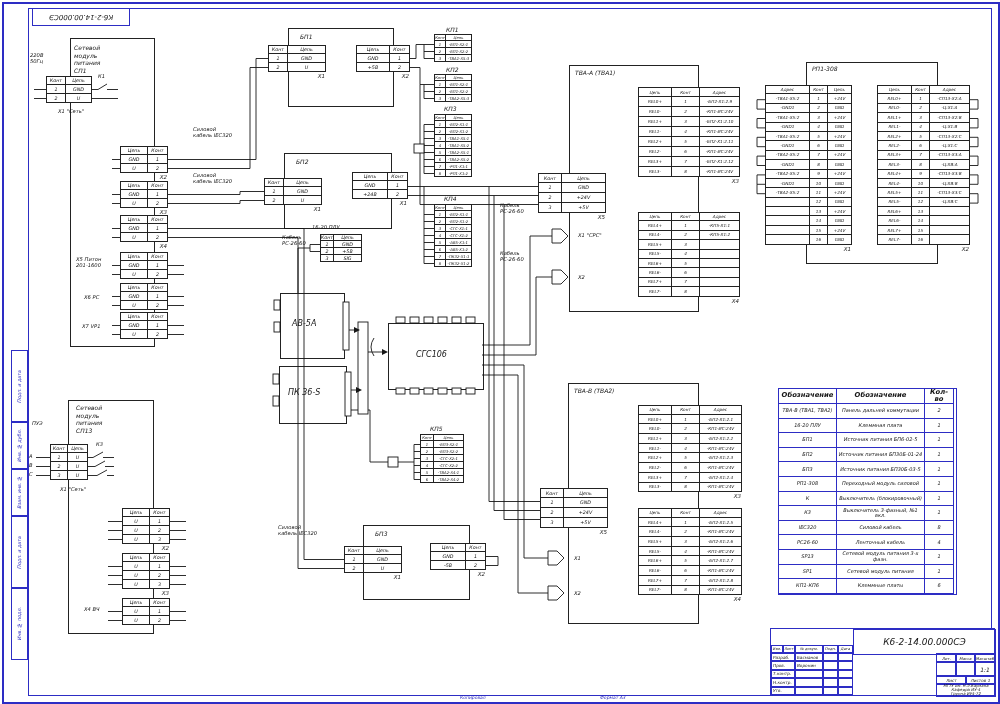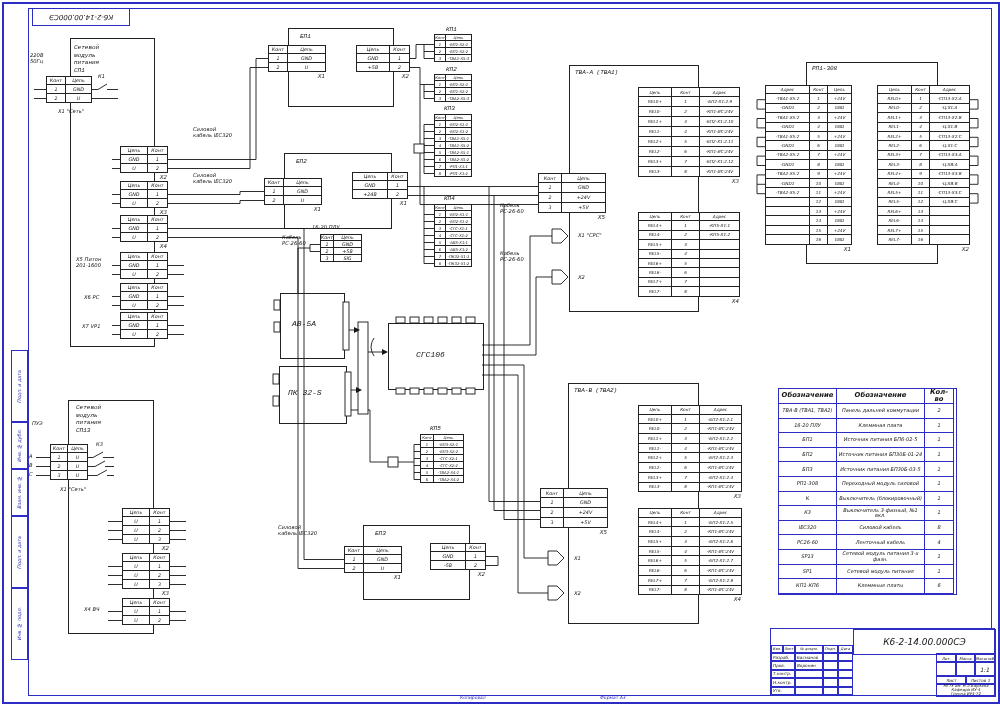--- a/index.html
+++ b/index.html
@@ -2,21 +2,21 @@
 <html><head>
 <meta charset="utf-8">
 <style>
   html,body{margin:0;padding:0;background:#f4f4f6;}
   #sheet{position:relative;width:1000px;height:704px;background:#fff;overflow:hidden;
          font-family:"DejaVu Sans",sans-serif;font-style:italic;color:#161616;}
   .frame{position:absolute;border:2px solid #2d2dc4;}
   .thin{border-width:1.5px;}
   
   .block{position:absolute;border:1.2px solid #222;z-index:1;}
-  .btitle{position:absolute;z-index:4;font-size:6px;line-height:1.25;white-space:pre-line;font-family:Liberation Mono, monospace;}
+  .btitle{position:absolute;z-index:4;font-size:6px;line-height:1.25;white-space:pre-line;}
   .big{font-size:8px;}
   
   .lbl{position:absolute;z-index:4;font-size:5.2px;line-height:1.2;white-space:pre-line;}
   
   .ct{position:absolute;background:#fff;z-index:3;font-size:4.8px;}
   .ct .crow{display:grid;grid-template-columns:var(--cols);height:var(--rh,9px);}
   .ct .ccell{border-right:.6px solid #222;border-bottom:.6px solid #222;display:flex;
              align-items:center;justify-content:center;white-space:nowrap;overflow:hidden;}
   .ct .crow .ccell:first-child{border-left:.6px solid #222;}
   .ct .crow:first-child .ccell{border-top:.6px solid #222;}
@@ -172,21 +172,21 @@
 питания
 СП1</div>
   <div class="btitle" style="left:76px;top:404px;">Сетевой
 модуль
 питания
 СП13</div>
   <div class="btitle" style="left:300px;top:33px;">БП1</div>
   <div class="btitle" style="left:296px;top:158px;">БП2</div>
   <div class="btitle" style="left:375px;top:530px;">БП3</div>
   <div class="btitle big" style="left:292px;top:319px;">АВ-5А</div>
-  <div class="btitle big" style="left:288px;top:388px;">ПК 32-S</div>
+  <div class="btitle big" style="left:288px;top:388px;">ПК 36-S</div>
   <div class="btitle big" style="left:416px;top:350px;">СГС106</div>
   <div class="btitle" style="left:575px;top:69px;">ТВА-А (ТВА1)</div>
   <div class="btitle" style="left:574px;top:387px;">ТВА-В (ТВА2)</div>
   <div class="btitle" style="left:812px;top:65px;">РП1-308</div>
   <div class="btitle" style="left:446px;top:26px;">КП1</div>
   <div class="btitle" style="left:446px;top:66px;">КП2</div>
   <div class="btitle" style="left:444px;top:105px;">КП3</div>
   <div class="btitle" style="left:444px;top:195px;">КП4</div>
   <div class="btitle" style="left:430px;top:425px;">КП5</div>
 

